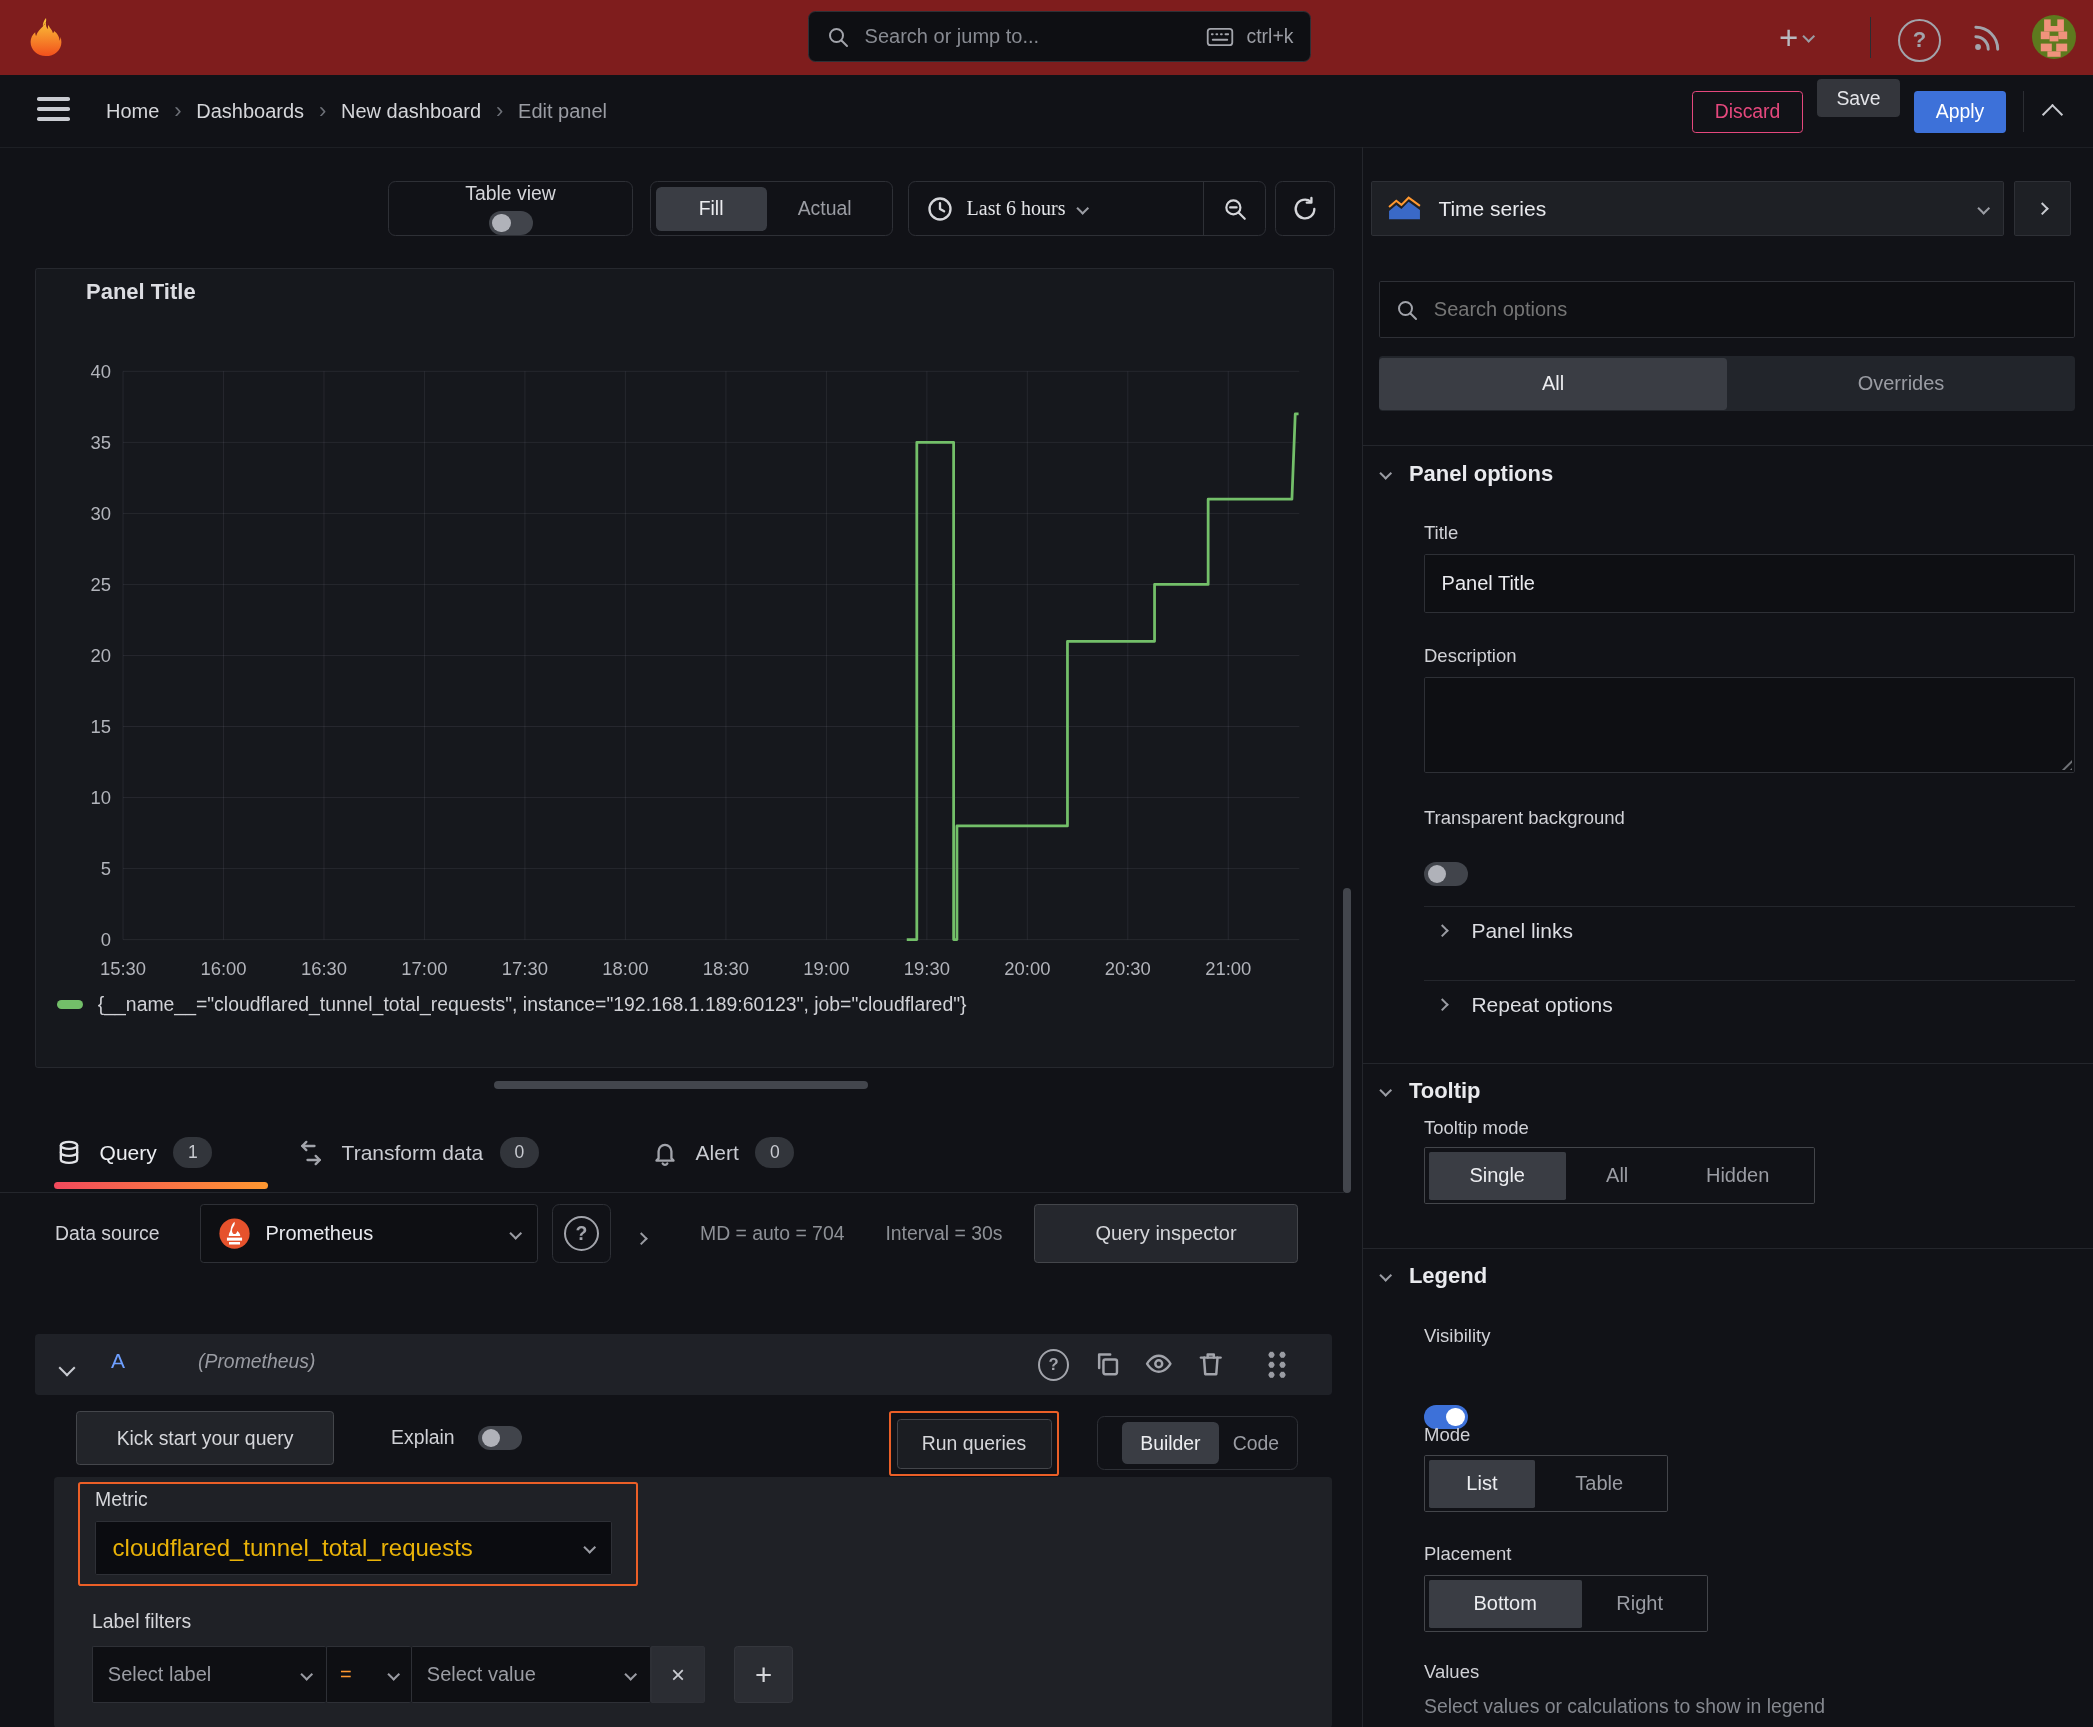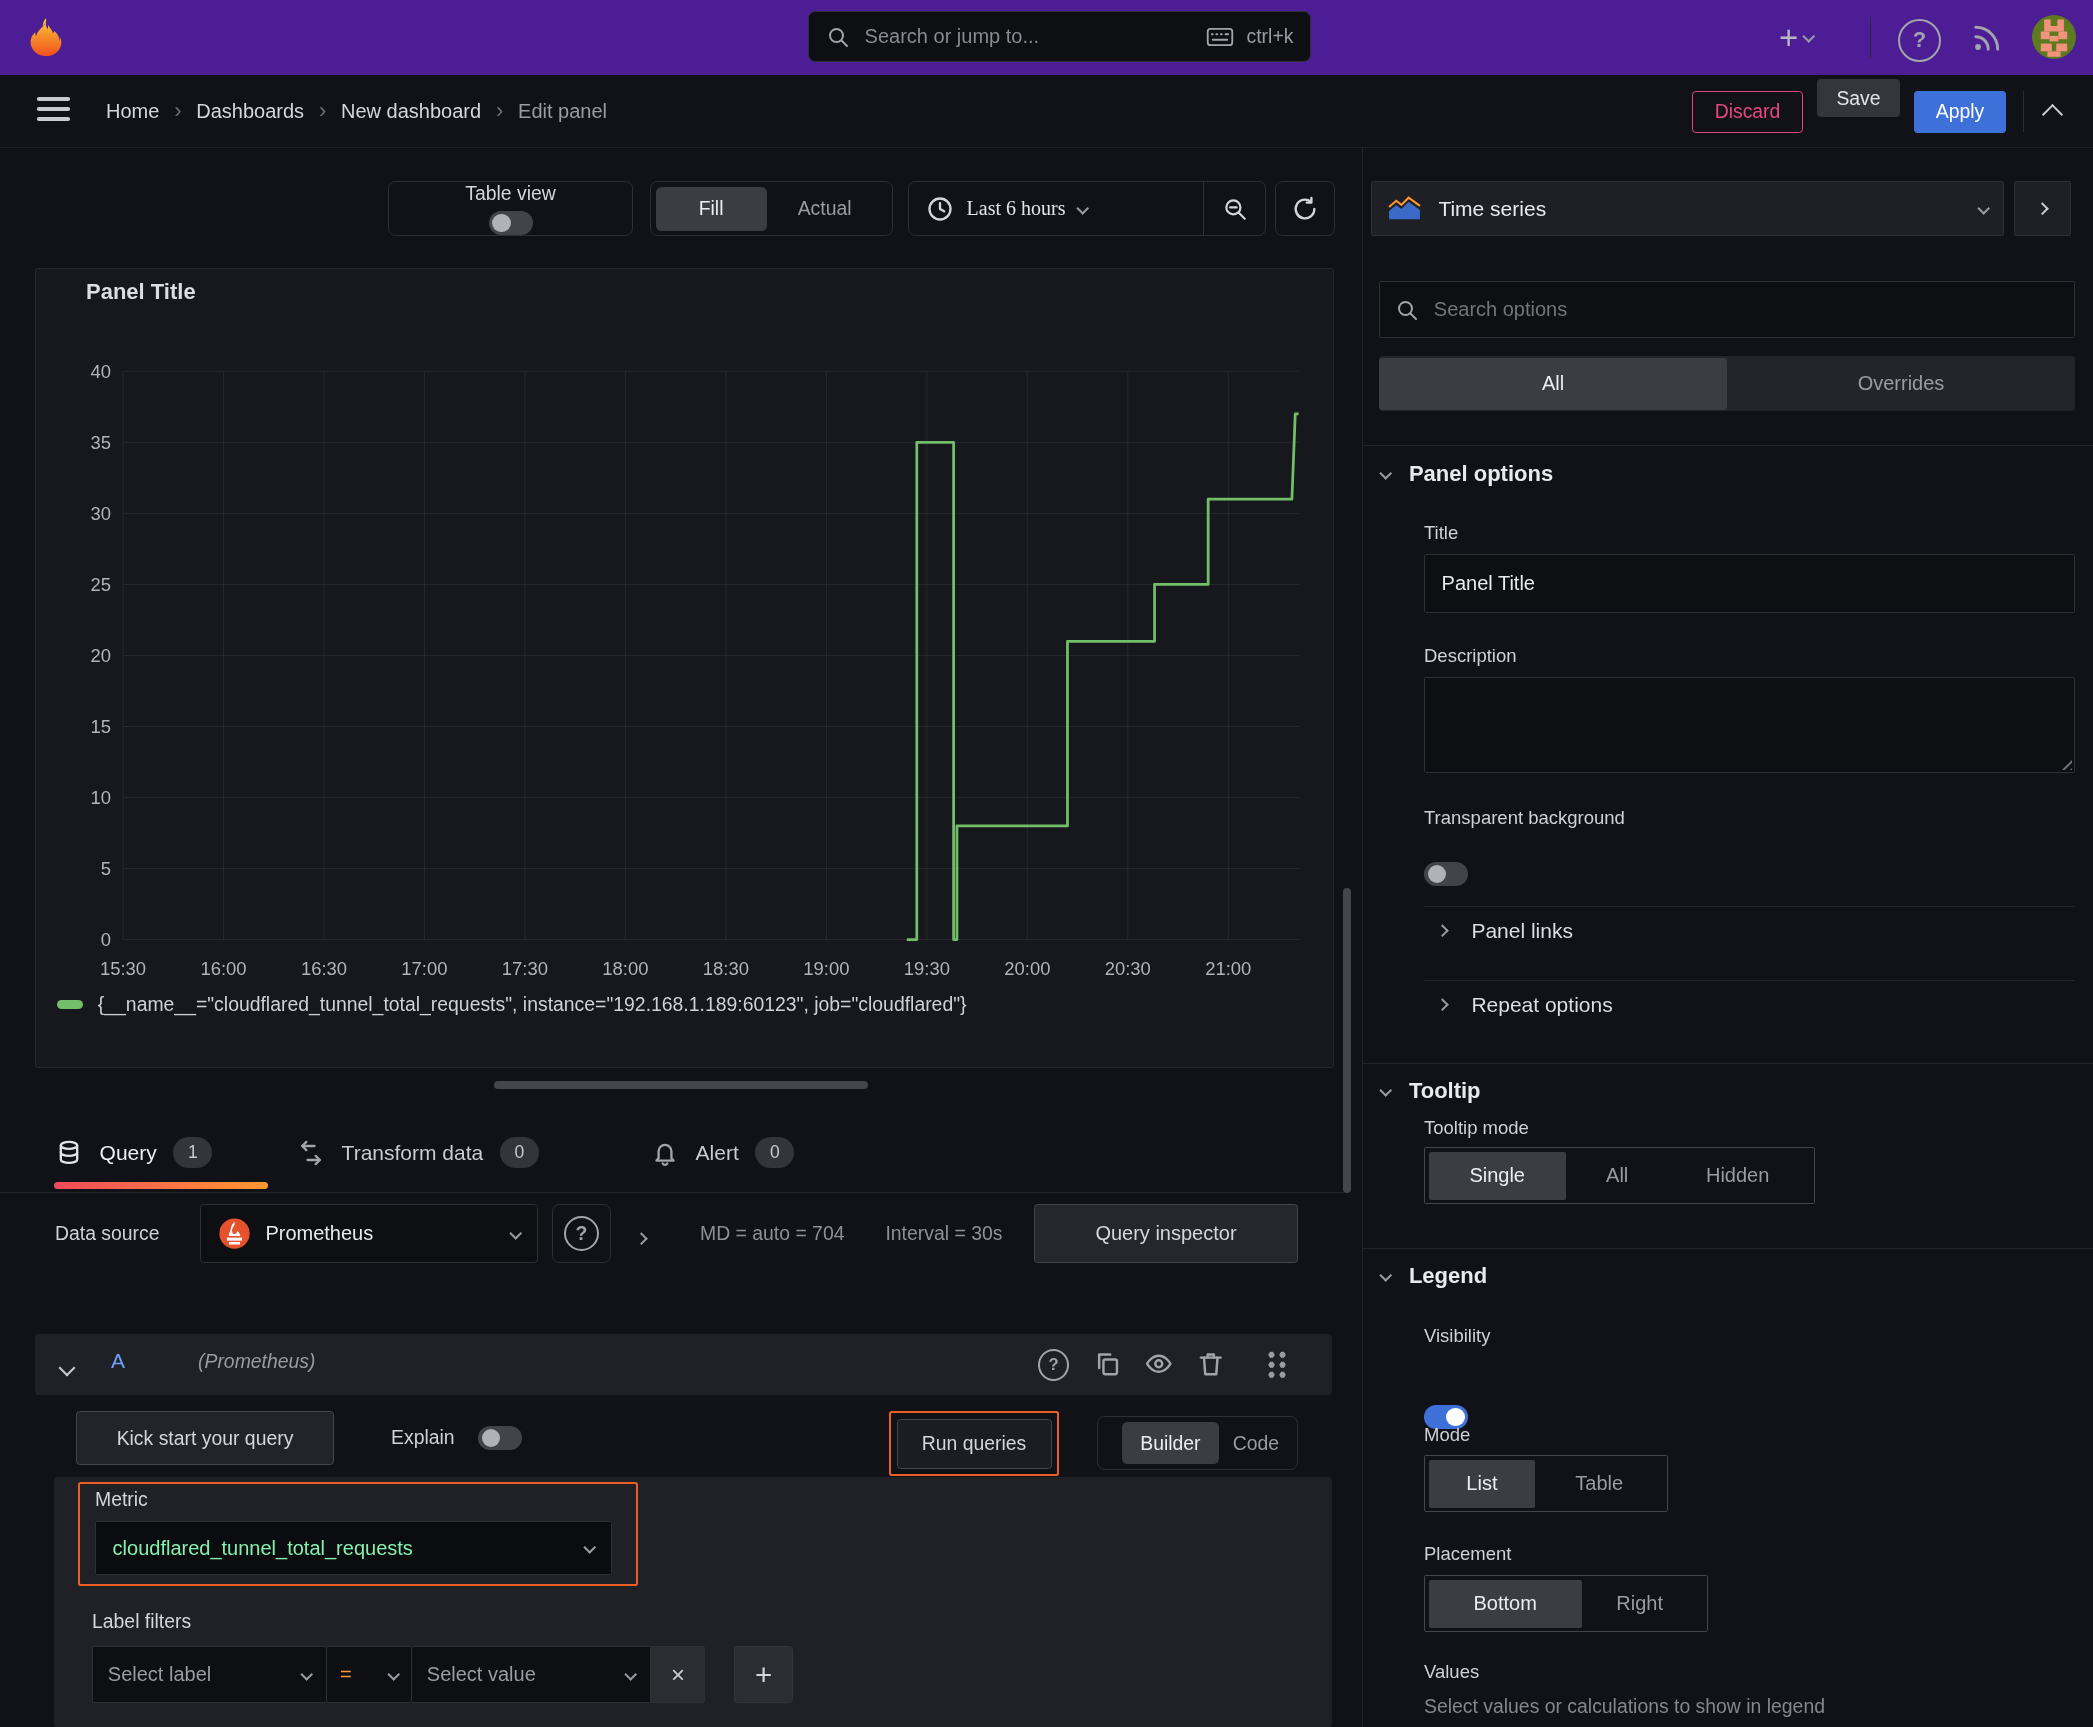--- a/index.html
+++ b/index.html
@@ -10,21 +10,21 @@
   .dim{color:#9a9ca3;}
   .dim2{color:#84878e;}
   svg{display:block;}
   .ic{stroke:#a2a4ab;stroke-width:2;fill:none;stroke-linecap:round;stroke-linejoin:round;}
   
   .chev{display:inline-block;width:10px;height:10px;border-right:2.3px solid #9a9ca3;border-bottom:2.3px solid #9a9ca3;transform:rotate(45deg);}
   .chev.r{transform:rotate(-45deg);}
   .chev.u{transform:rotate(-135deg);border-color:#c9cbd1;}
   .chev.sm{width:7.4px;height:7.4px;}
   
-  #topbar{position:absolute;left:0;top:0;width:2093px;height:75px;background:#4c1d95;border-bottom:0.9px solid #1d1f24;}
+  #topbar{position:absolute;left:0;top:0;width:2093px;height:75px;background:#7f1d1d;border-bottom:0.9px solid #1d1f24;}
   #searchbox{position:absolute;left:808px;top:11px;width:503px;height:51px;background:#0e0f13;border:0.9px solid #2e3036;border-radius:7.4px;display:flex;align-items:center;padding:0 16.6px;box-sizing:border-box;gap:13px;}
   #searchbox input{flex:1;background:transparent;border:0;outline:none;color:#ccccdc;font:inherit;font-size:20px;}
   #searchbox input::placeholder{color:#888b92;}
   
   #navbar{position:absolute;left:0;top:75px;width:2093px;height:72px;background:#111217;border-bottom:0.9px solid #1d1f24;}
   .crumb{font-size:20px;color:#d5d6da;cursor:pointer;text-align:right;}
   .crumb.last{color:#9a9ca3;}
   .crumbsep{color:#6d7077;font-size:22px;padding:0 14.8px;}
   .btn{display:inline-flex;align-items:center;justify-content:center;border-radius:3.7px;font-size:19.4px;cursor:pointer;box-sizing:border-box;}
   .btn.ghost-danger{border:0.9px solid #e5487d;color:#e5487d;background:transparent;}
@@ -331,21 +331,21 @@
   </div>
   <div class="box abs" style="left:1097px;top:1416px;width:201px;height:54px;padding:4.6px;">
     <span class="seg on" style="width:116px;font-size:19.4px;height:42px;margin-left:19px;">Builder</span>
     <span class="seg off" style="width:87px;font-size:19.4px;height:42px;">Code</span>
   </div>
 
   <div class="abs" style="left:54px;top:1477px;width:1278px;height:251px;background:#1f2126;border-radius:3.7px;"></div>
   <div class="hl abs" style="left:78px;top:1482px;width:556px;height:100px;"></div>
   <div class="abs" style="left:95px;top:1488px;font-size:19.4px;color:#d5d6da;">Metric</div>
   <div class="selectbox abs" style="left:95px;top:1521px;width:517px;height:54px;background:#0b0c10;border-radius:1.8px;padding:0 16.6px;">
-    <span style="color:#86efac;font-size:20px;">cloudflared_tunnel_total_requests</span>
+    <span style="color:#eab308;font-size:24px;">cloudflared_tunnel_total_requests</span>
     <span class="chev sm" style="margin-left:auto;"></span>
   </div>
   <div class="abs" style="left:92px;top:1610px;font-size:19.4px;color:#d5d6da;">Label filters</div>
   <div class="selectbox abs" style="left:92px;top:1646px;width:234px;height:57px;border-radius:1.8px;padding:0 14.8px;border-right:none;justify-content:center;">
     <span class="dim" style="font-size:20px;">Select label</span>
     <span class="chev sm" style="margin-left:auto;"></span>
   </div>
   <div class="selectbox abs" style="left:326px;top:1646px;width:85px;height:57px;border-radius:1.8px;padding:0 13px;border-right:none;">
     <span style="color:#ff9830;font-size:20px;">=</span>
     <span class="chev sm" style="margin-left:auto;"></span>

